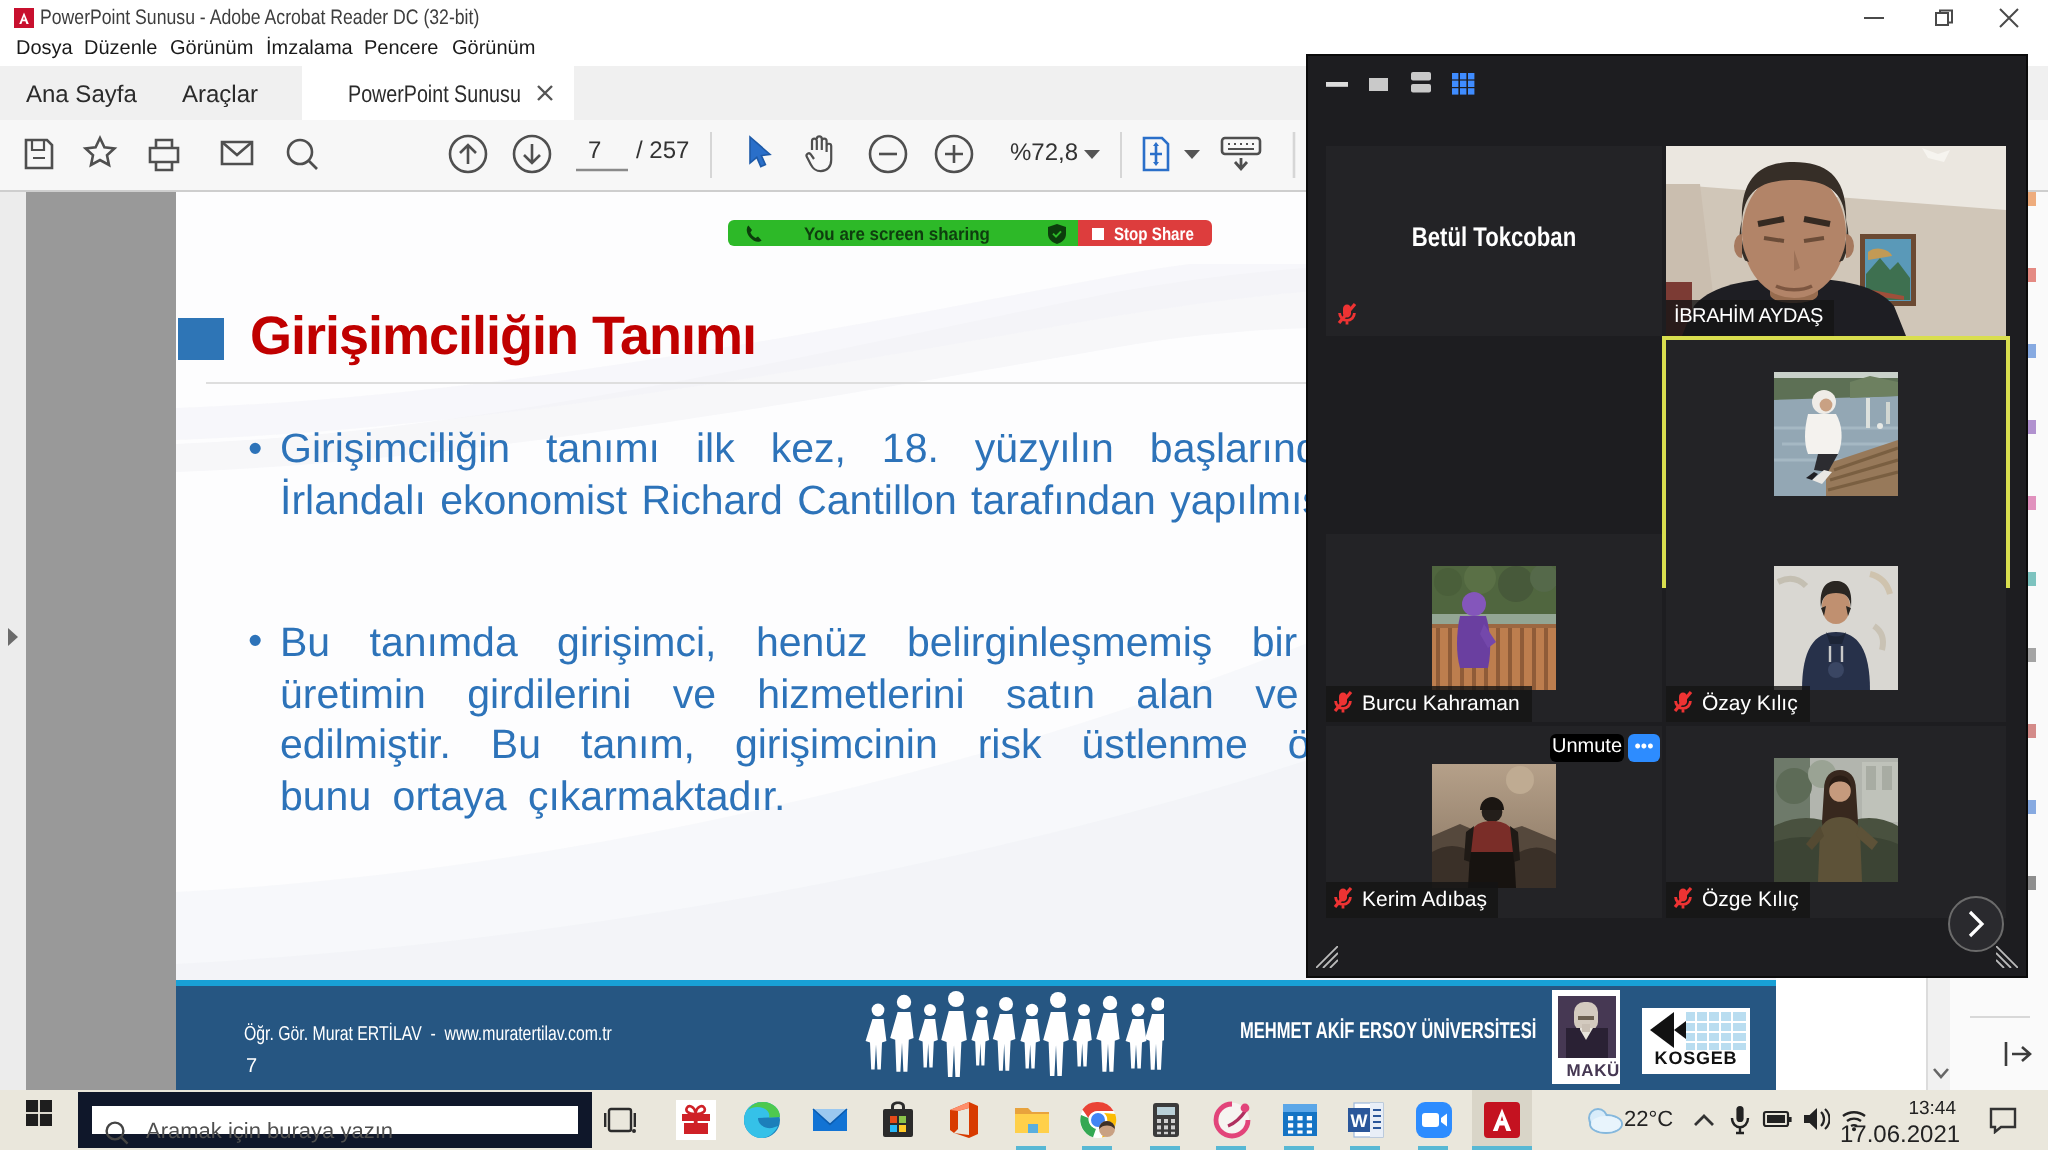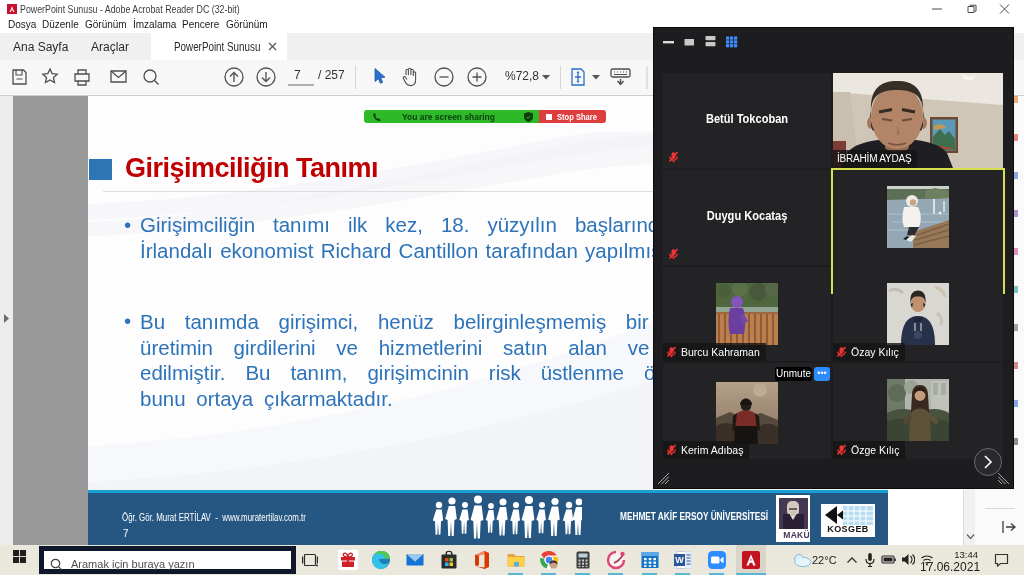--- a/index.html
+++ b/index.html
@@ -42,21 +42,21 @@
   #zoomwin{left:654px;top:28px;width:359px;height:460px;background:#1d1d20;box-shadow:0 0 0 1px #0b0b0b;}
   .tile{position:absolute;background:#232326;overflow:hidden;}
   .cname{position:absolute;width:100%;text-align:center;color:#fff;font-weight:bold;font-size:13.5px;transform:scaleX(.82);}
   .nlabel{position:absolute;left:0;bottom:0;background:rgba(20,20,20,.8);color:#fff;font-size:10.5px;
           height:18px;line-height:18px;padding:0 6px 0 3px;white-space:nowrap;}
   .nlabel svg{vertical-align:-2px;margin-right:4px;}
   .miconly{position:absolute;left:5px;bottom:5px;}
   .pphoto{position:absolute;top:16px;}
   
   #taskbar{left:0;top:545px;width:1024px;height:30px;background:#eae7dc;font-size:11px;}
-  #searchbox{left:39px;top:1px;width:257px;height:28px;background:#fff;border:5px solid #0f172a;box-sizing:border-box;}
+  #searchbox{left:39px;top:1px;width:257px;height:28px;background:#fff;border:7px solid #0f172a;box-sizing:border-box;}
   .tbi{position:absolute;top:5px;width:20px;height:20px;}
   .runline{position:absolute;top:28px;height:2px;background:#58b8d4;}
 </style></head>
 <body>
 
 <div class="abs" id="titlebar">
   <svg class="abs" style="left:6px;top:3px" width="12" height="12" viewBox="0 0 12 12">
       <rect x="0" y="0" width="12" height="12" fill="#fff"></rect>
       <path d="M1 1h10v10H1z" fill="#c8102e"></path>
       <path d="M6 3.2 8.4 9H7.2l-.5-1.4H5.2L4.7 9H3.6L6 3.2zm0 2-.5 1.5h1L6 5.2z" fill="#fff"></path>
@@ -317,30 +317,20 @@
       <path d="M38 37 c-1 9 .5 15 3.5 21 l-2-.8 c-3.3-6.6-3.3-13.6-1.5-20.2z" fill="#362e27"></path>
       <path d="M90 37 c1 9-.5 15-3.5 21 l2-.8 c3.3-6.6 3.3-13.6 1.5-20.2z" fill="#362e27"></path>
       <path d="M46 39 l13-2.5 M69 36.5 l13 2.5" stroke="#352a22" stroke-width="3" fill="none"></path>
       <path d="M49 46 l10 1.5 M69 47.5 l10-1.5" stroke="#6b4c38" stroke-width="2" fill="none"></path>
       <path d="M64 52 l3 9 -3 1.5z" fill="#9c7157"></path>
       <path d="M55 70 c5 2.5 13 2.5 18 0" stroke="#7d5640" stroke-width="1.8" fill="none"></path>
       <path d="M38 44 a4 6 0 0 0 0 12z M90 44 a4 6 0 0 1 0 12z" fill="#a6795e"></path>
     </svg>
     <div class="nlabel" style="padding-left:4px;font-size:10px;letter-spacing:-.2px;">İBRAHİM AYDAŞ</div>
   </div>
-  <div class="tile" id="t-duygu" style="left:9px;top:142px;width:168px;height:95px;">
-    <div class="cname" style="top:38px;">Duygu Kocataş</div>
-    <svg class="miconly" width="11" height="12" viewBox="0 0 11 12">
-        <g fill="none" stroke="#e33" stroke-width="1.4">
-          <path d="M5.5 1.2c1.1 0 2 .9 2 2v2.6c0 1.1-.9 2-2 2s-2-.9-2-2V3.2c0-1.1.9-2 2-2z" fill="#e33" stroke="none"></path>
-          <path d="M1.8 5.5c0 2 1.6 3.7 3.7 3.7s3.7-1.7 3.7-3.7M5.5 9.2v2"></path>
-          <path d="M1.5 10.5L9.5 1" stroke-width="1.6"></path>
-        </g>
-      </svg>
-  </div>
   <div class="tile" id="t-burcua" style="left:179px;top:142px;width:170px;height:122px;box-shadow:0 0 0 2px #d9de4e;">
     <svg class="pphoto" style="left:54px;" width="62" height="62" viewBox="0 0 62 62">
       <rect width="62" height="62" fill="#93a7b4"></rect>
       <rect x="0" y="0" width="62" height="6" fill="#c9d1ca"></rect>
       <path d="M0 3 h62 v9 l-62 2z" fill="#5d7055"></path>
       <path d="M38 5 l10 -3 14 3 v7 l-24 1z" fill="#6d8060"></path>
       <path d="M0 28h62M4 36h58M0 44h40" stroke="#a5b8c3" stroke-width="1.5"></path>
       <rect x="46" y="13" width="2" height="15" fill="#dde1dd"></rect>
       <rect x="56" y="15" width="2" height="11" fill="#d2d7d2"></rect>
       <circle cx="53" cy="27" r="1.5" fill="#e8eae6"></circle>

